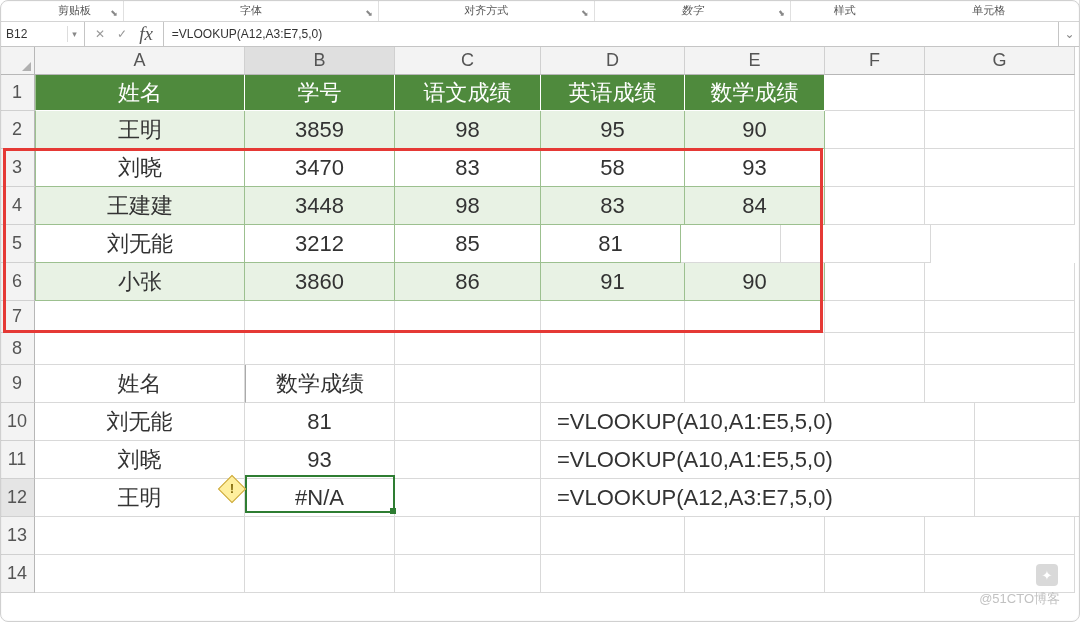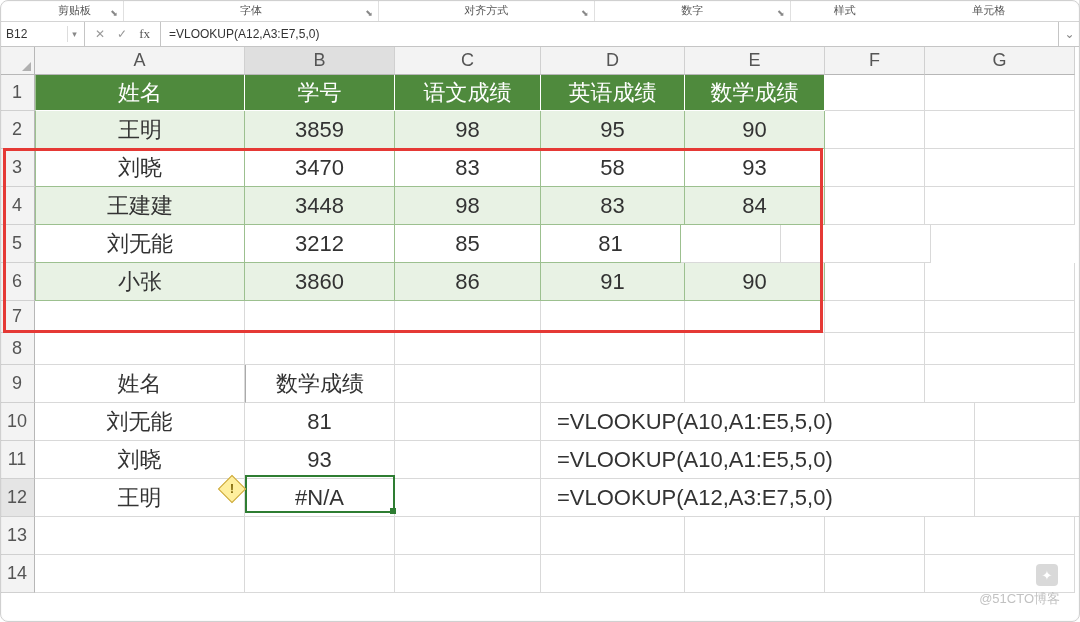--- a/index.html
+++ b/index.html
@@ -33,21 +33,21 @@
   .ribbon-group .launcher {
     position: absolute;
     right: 3px;
     bottom: 2px;
     width: 12px;
     height: 12px;
     font-size: 9px;
     color: #888;
     display:flex;align-items:center;justify-content:center;
   }
-  .g1{width:100px;margin-left:26px;} .g2{width:260px;} .g3{width:220px;} .g4{width:200px;}
+  .g1{width:100px;margin-left:26px;} .g2{width:260px;} .g3{width:220px;} .g4{width:200px;font-style:italic;}
   .g5{width:110px; border-right:none; justify-content:center;}
   .g6{width:185px;justify-content:center;}
 
   
   .fbar-row {
     height: 25px;
     display: flex;
     align-items: stretch;
     border-bottom: 1px solid #c5c5c5;
     background: #fff;
@@ -65,21 +65,21 @@
   .namebox .dd {
     position:absolute; right:3px; top:4px;
     width:14px;height:16px;display:flex;align-items:center;justify-content:center;color:#888;font-size:9px;
     border-left:1px solid #ddd;
   }
   .fx-controls {
     display:flex;align-items:center;gap:12px;padding:0 10px;
     border-right:1px solid #c5c5c5;
     color:#999;
   }
-  .fx-btn {font-family:serif;color:#555;font-size:13px;}
+  .fx-btn {font-style:italic;font-family:serif;color:#555;font-size:19px;}
   .formula-input {
     flex:1;display:flex;align-items:center;padding:0 8px;font-size:12px;
   }
   .top-toggle{width:22px;display:flex;align-items:center;justify-content:center;color:#888;border-left:1px solid #c5c5c5;}
 
   
   .sheet-wrap {
     position: relative;
     width: 1080px;
   }

